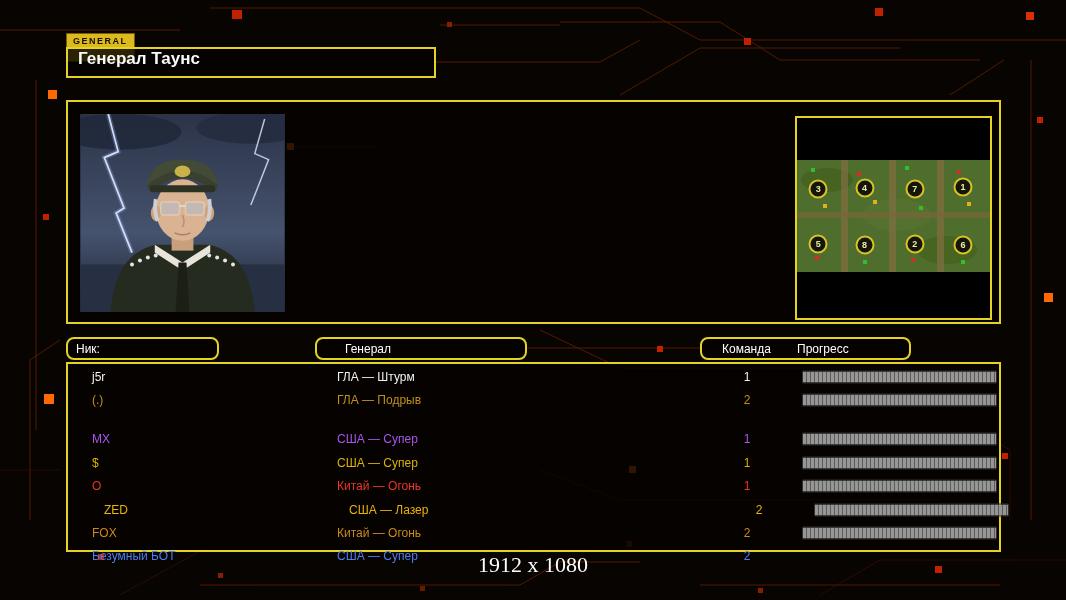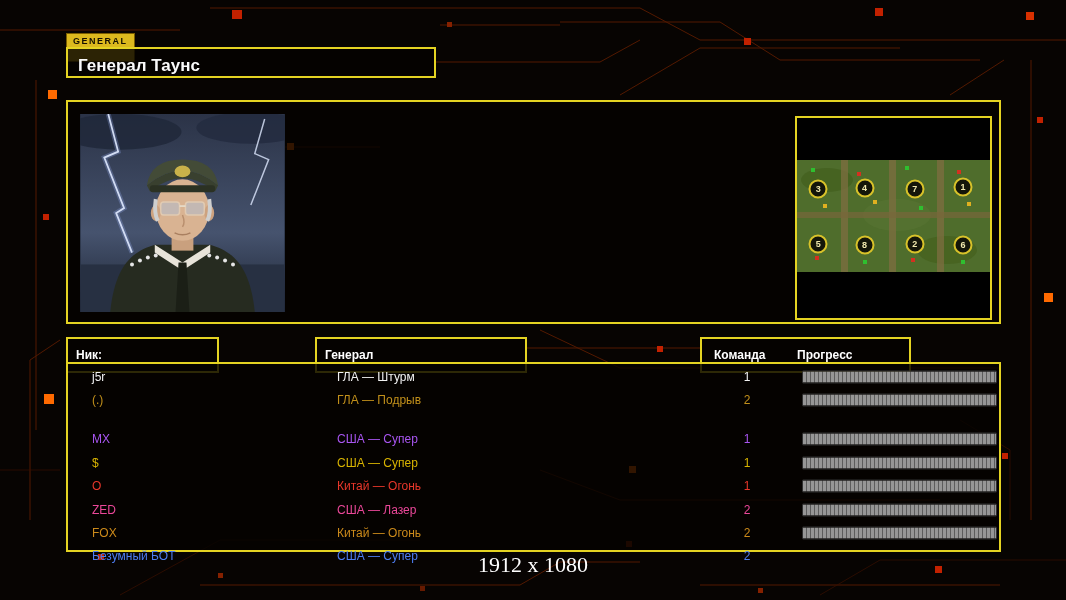--- a/index.html
+++ b/index.html
@@ -12,47 +12,47 @@
   #bg-deco{position:absolute;inset:0;pointer-events:none;}
   
   .ybox{position:absolute;border:2px solid #e4d322;background:rgba(5,3,0,0.82);box-sizing:border-box;}
   
   #badge{
     position:absolute;left:66px;top:33px;
     background:#dcb91e;color:#151000;font-size:9px;font-weight:bold;
     letter-spacing:1.5px;padding:2px 6px 15px 6px;border:1px solid #7a5e00;
   }
   
-  #title-box{left:66px;top:47px;width:370px;height:31px;display:flex;align-items:flex-end;}
+  #title-box{left:66px;top:47px;width:370px;height:31px;display:flex;align-items:flex-start;}
   #title-box .t{font-size:17px;font-weight:bold;padding-left:10px;color:#fafafa;}
   
   #info-panel{left:66px;top:100px;width:935px;height:224px;}
   #portrait{position:absolute;left:12px;top:12px;width:205px;height:198px;overflow:hidden;background:#202838;}
   #strategy{position:absolute;left:322px;top:44px;width:330px;font-size:12px;line-height:15px;
     white-space:pre-line;color:#f2f2f2;}
   
   #map-box{position:absolute;left:727px;top:14px;width:197px;height:204px;border:2px solid #e4d322;
     background:#000;box-sizing:border-box;display:flex;flex-direction:column;}
   #map-top-bar{flex:1;background:#000;}
   #map-bottom-bar{flex:1.1;background:#000;}
   #map-area{position:relative;height:112px;width:193px;overflow:hidden;}
   .start-pos{
     position:absolute;width:15px;height:15px;border-radius:50%;
     background:#14160a;border:2px solid #d8c22a;color:#f0e8ae;
     font-size:9px;font-weight:bold;line-height:15px;text-align:center;
     transform:translate(-50%,-50%);box-sizing:content-box;
   }
   
-  .hdr{height:36px;display:flex;align-items:center;font-size:12px;font-weight:bold;color:#fff;}
+  .hdr{height:23px;display:flex;align-items:center;font-size:12px;font-weight:normal;color:#fff;border-radius:8px;}
   #hdr-nick{left:66px;top:337px;width:153px;}
-  #hdr-general{left:315px;top:337px;width:212px;}
+  #hdr-general{left:315px;top:337px;width:212px;padding-left:20px;}
   #hdr-teamprog{left:700px;top:337px;width:211px;position:absolute;}
   .hdr .lbl{padding-left:8px;}
   #hdr-teamprog .lbl{position:absolute;top:50%;transform:translateY(-50%);padding:0;}
-  #lbl-team{left:12px;text-align:right;}
+  #lbl-team{left:20px;text-align:right;}
   #lbl-prog{left:95px;}
   
   #player-table{left:66px;top:362px;width:935px;height:190px;padding-top:1px;}
   .row{position:relative;height:23.4px;font-size:12px;}
   .row span{position:absolute;top:50%;transform:translateY(-50%);white-space:nowrap;}
   .c-nick{left:24px;}
   .c-gen{left:269px;}
   .c-team{left:659px;width:40px;text-align:center;}
   .c-bar{
     left:734px;width:193px;height:11px;
@@ -244,21 +244,21 @@
       <span class="c-gen">США — Супер</span>
       <span class="c-team">1</span>
       <span class="c-bar"></span>
     </div>
       <div class="row" style="color: rgb(232, 55, 42);">
       <span class="c-nick">O</span>
       <span class="c-gen">Китай — Огонь</span>
       <span class="c-team">1</span>
       <span class="c-bar"></span>
     </div>
-      <div class="row" style="color: #ec4899;">
+      <div class="row" style="color: #eab308; margin-left: 12px;">
       <span class="c-nick">ZED</span>
       <span class="c-gen">США — Лазер</span>
       <span class="c-team">2</span>
       <span class="c-bar"></span>
     </div>
       <div class="row" style="color: rgb(204, 138, 26);">
       <span class="c-nick">FOX</span>
       <span class="c-gen">Китай — Огонь</span>
       <span class="c-team">2</span>
       <span class="c-bar"></span>

